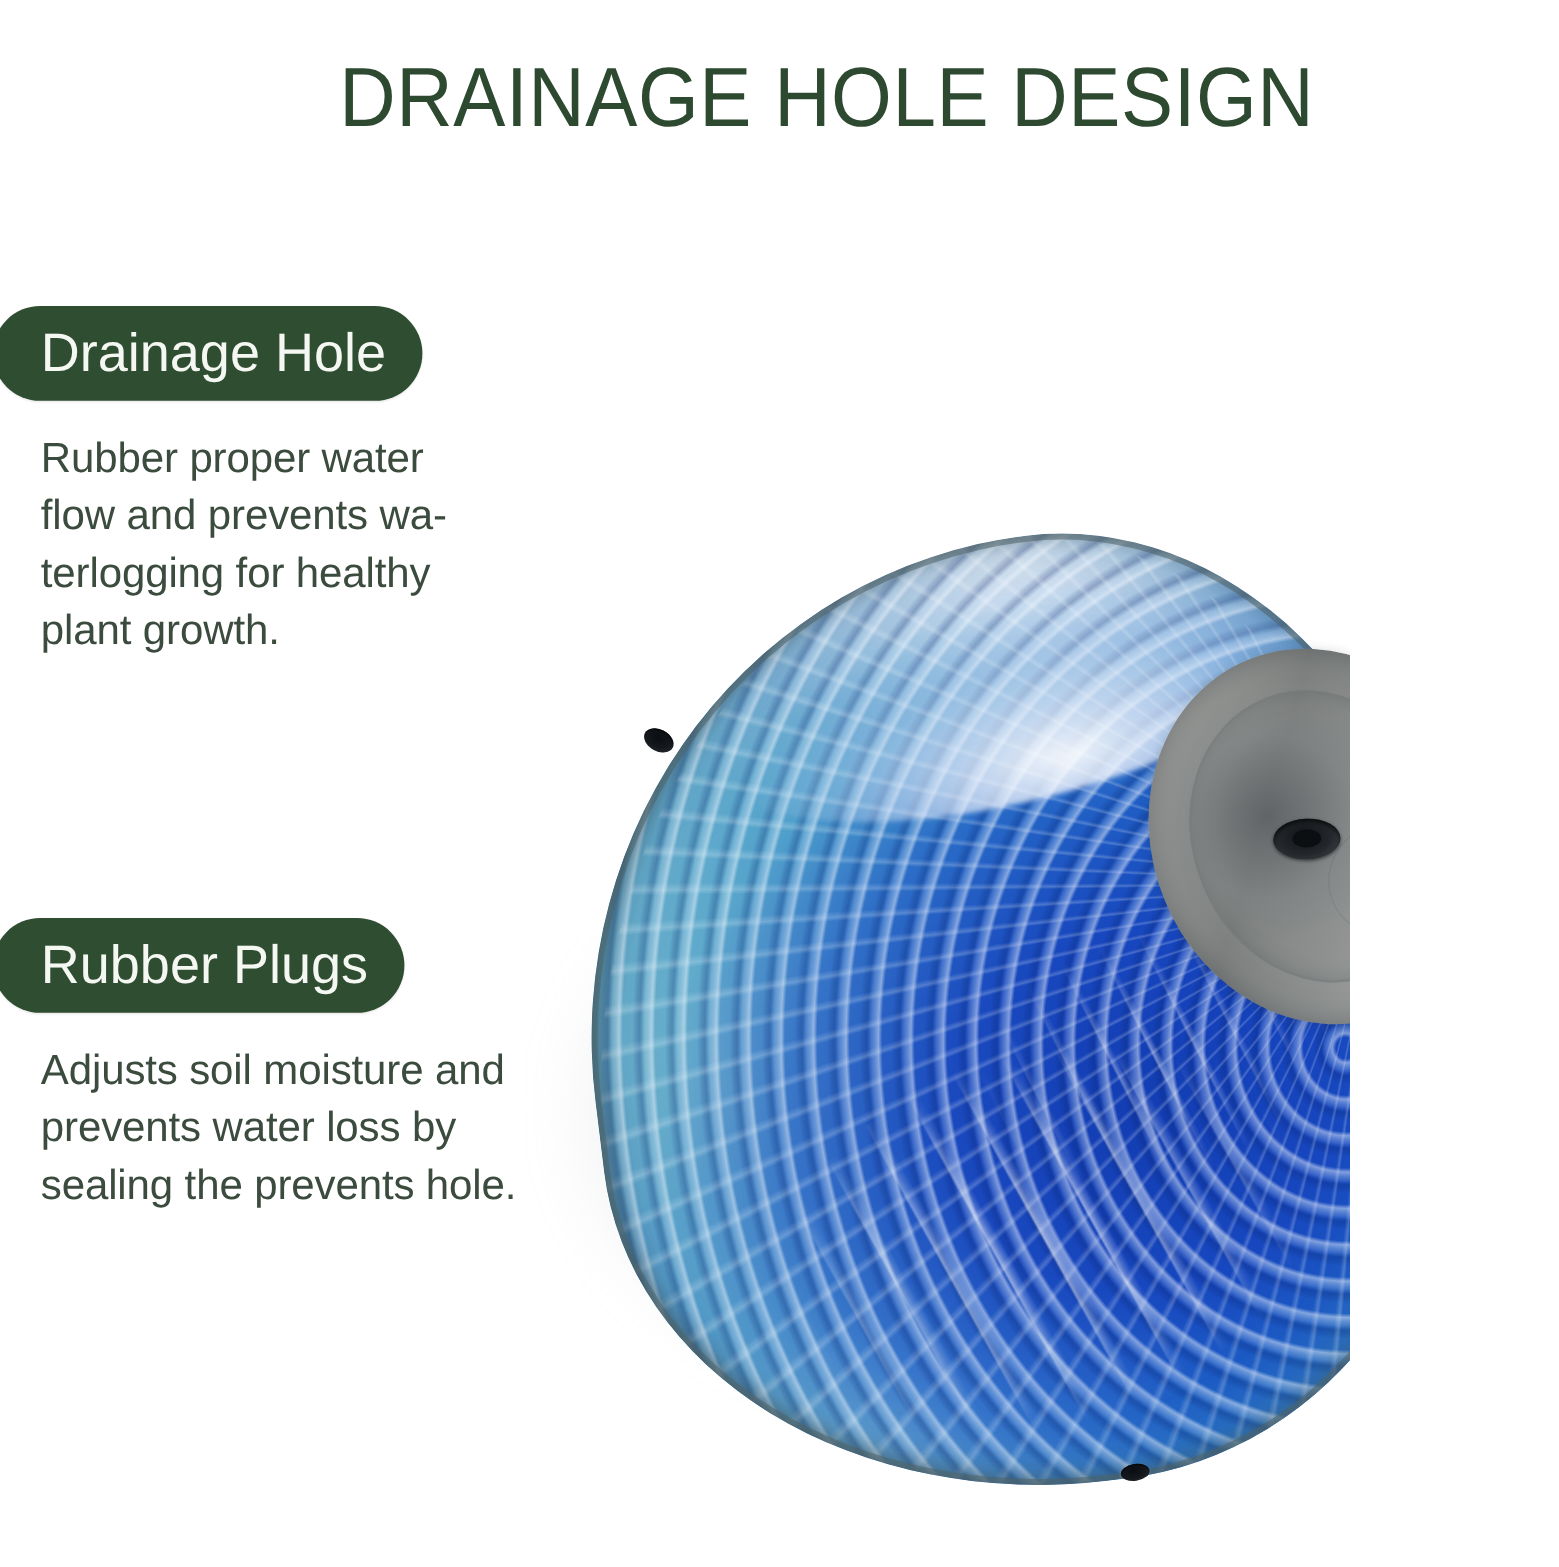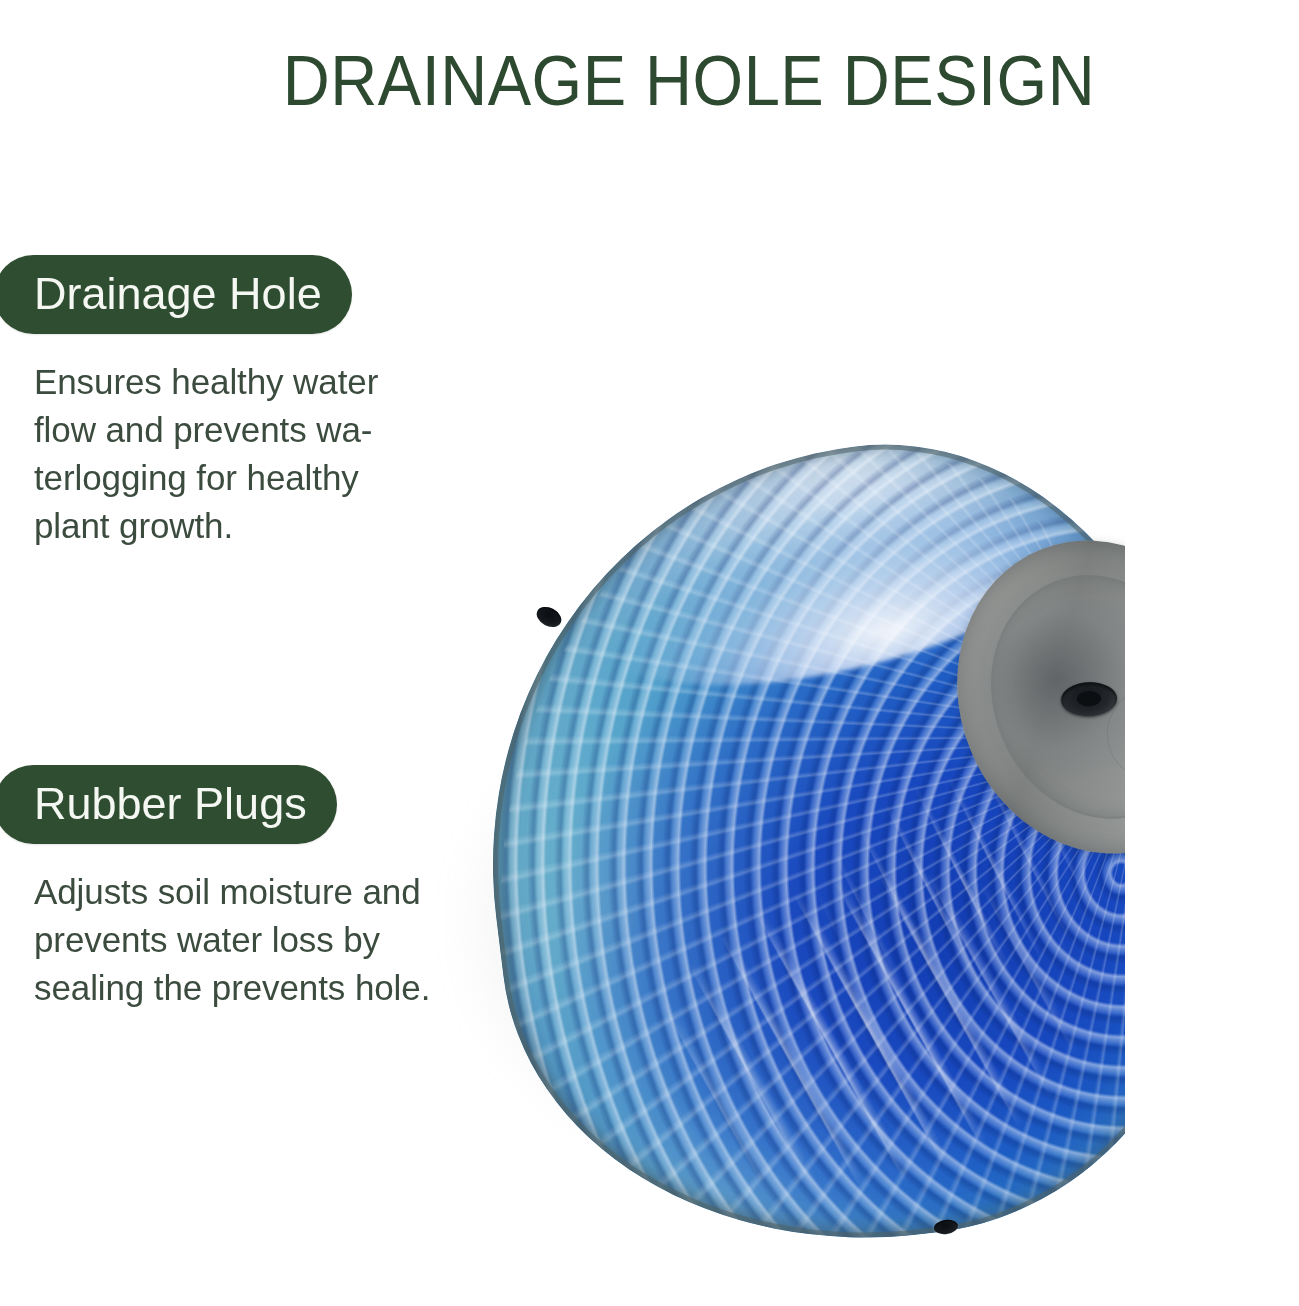--- a/index.html
+++ b/index.html
@@ -399,21 +399,21 @@
       <div id="base-disc-ring"></div>
       <div id="base-emboss"></div>
       <div id="base-hole">
         <div id="base-hole-inner"></div>
       </div>
     </div>
   </div>
 
   <div class="callout" id="callout-drainage">
     <div class="badge">Drainage Hole</div>
-    <p class="desc">Ensures healthy water flow and prevents wa-terlogging for healthy plant growth.</p>
+    <p class="desc">Rubber proper water flow and prevents wa-terlogging for healthy plant growth.</p>
   </div>
 
   <div class="callout" id="callout-plugs">
     <div class="badge">Rubber Plugs</div>
     <p class="desc">Adjusts soil moisture and prevents water loss by sealing the prevents hole.</p>
   </div>
 
   <div id="rubber-plug">
     <div id="plug-shadow"></div>
     <div id="plug-barrel"></div>

